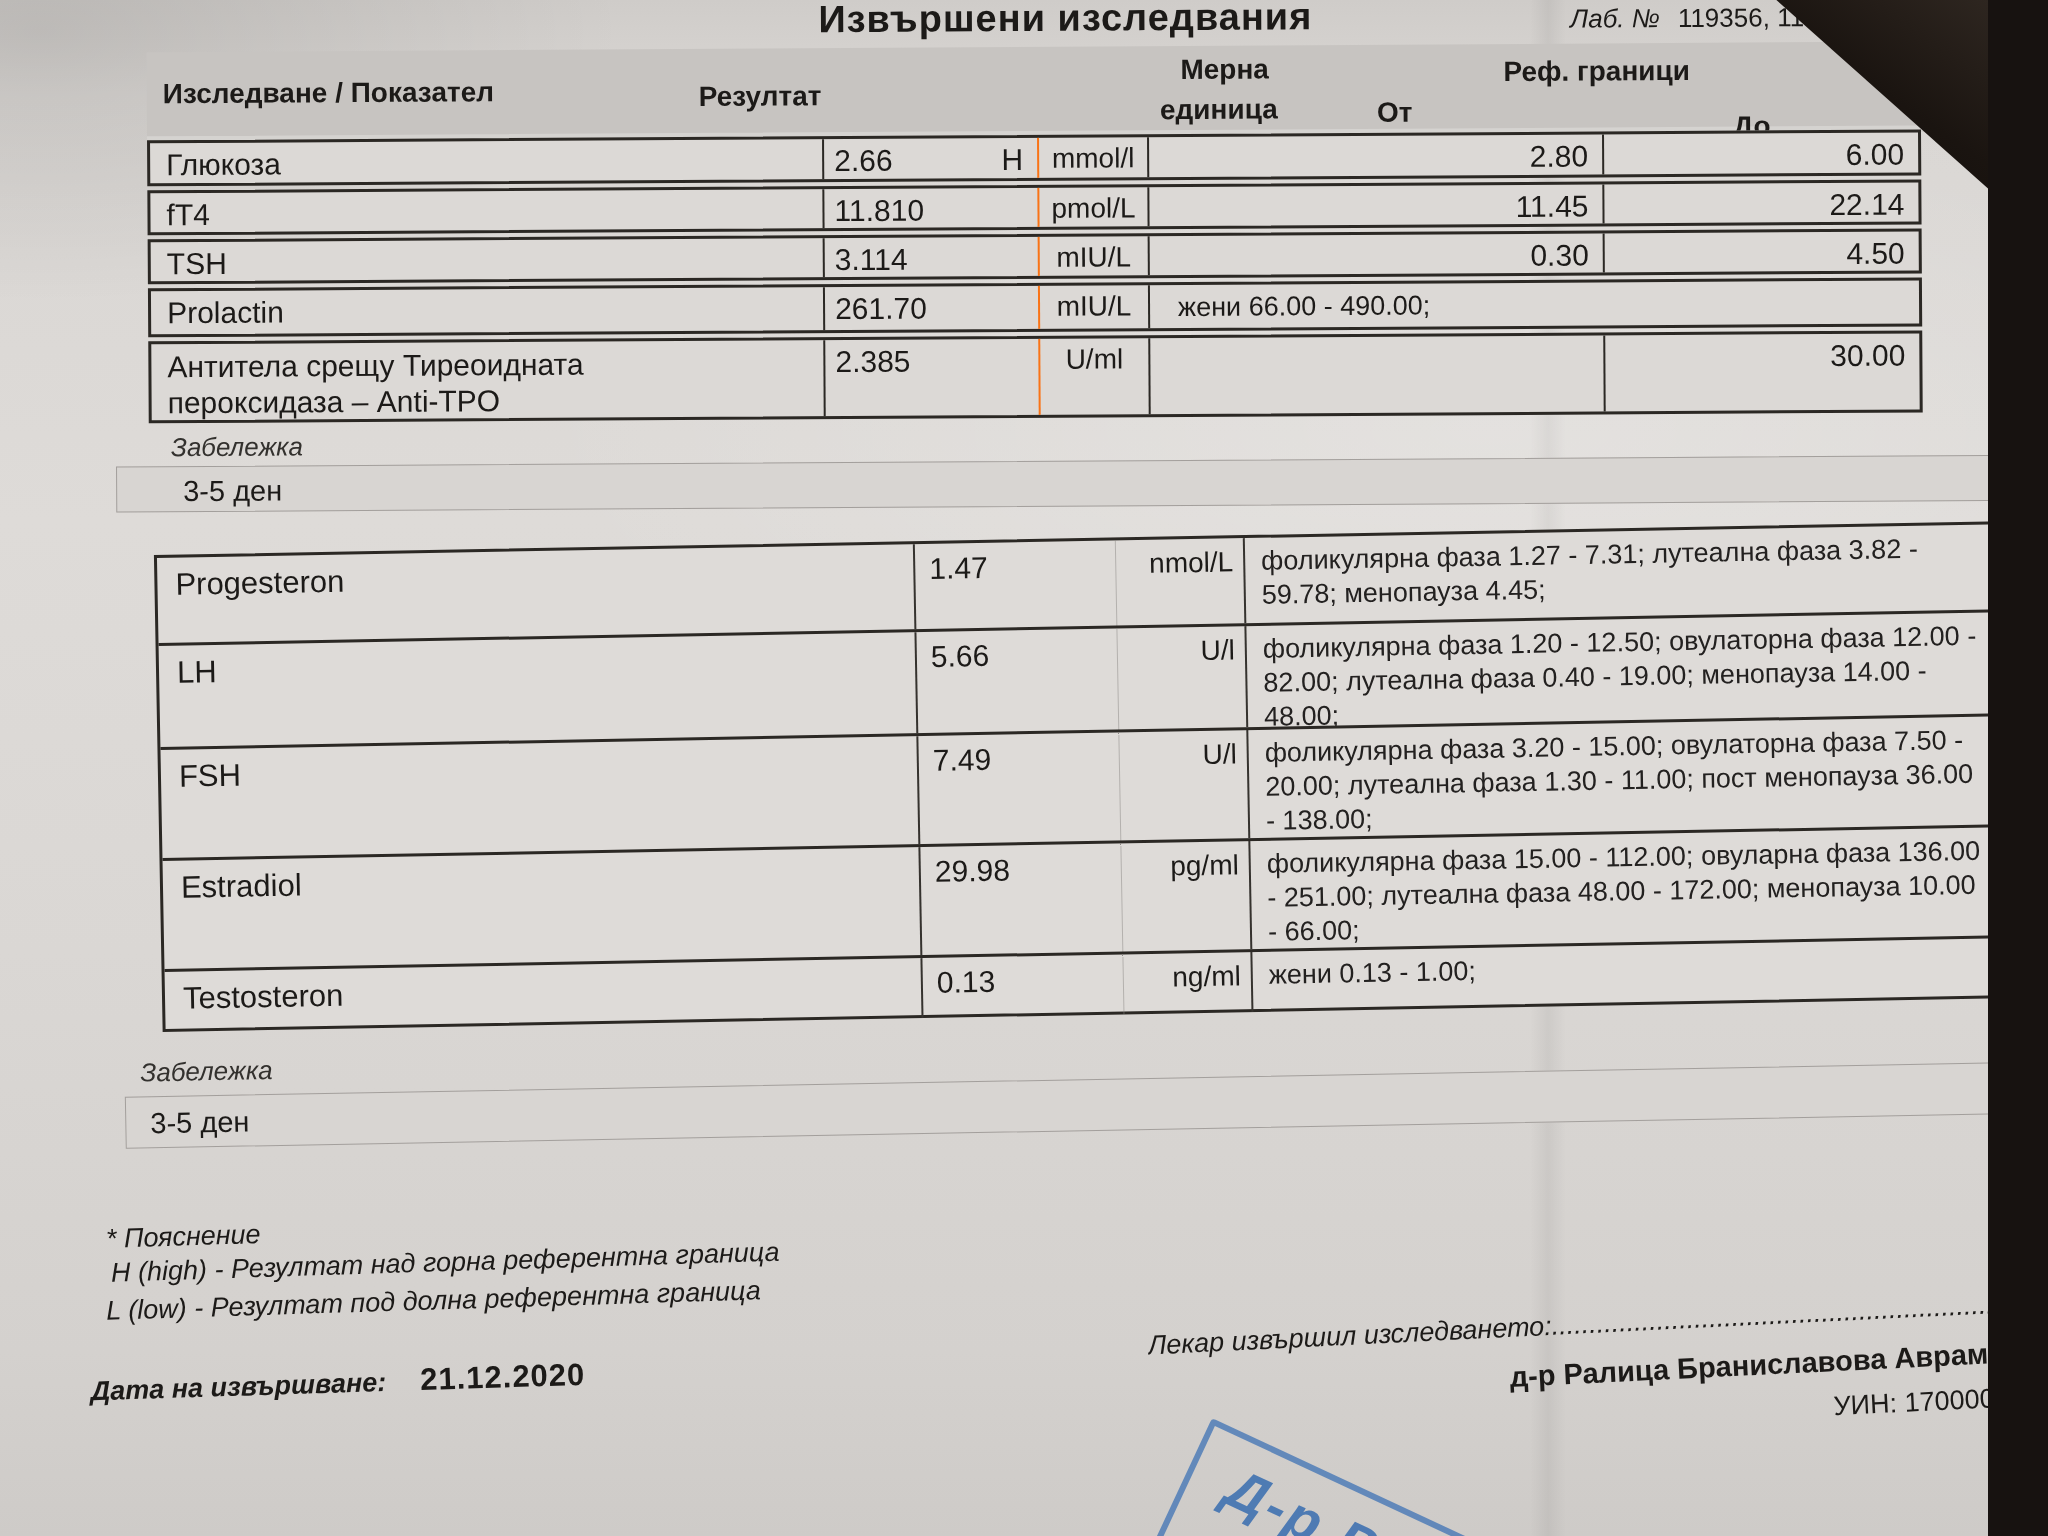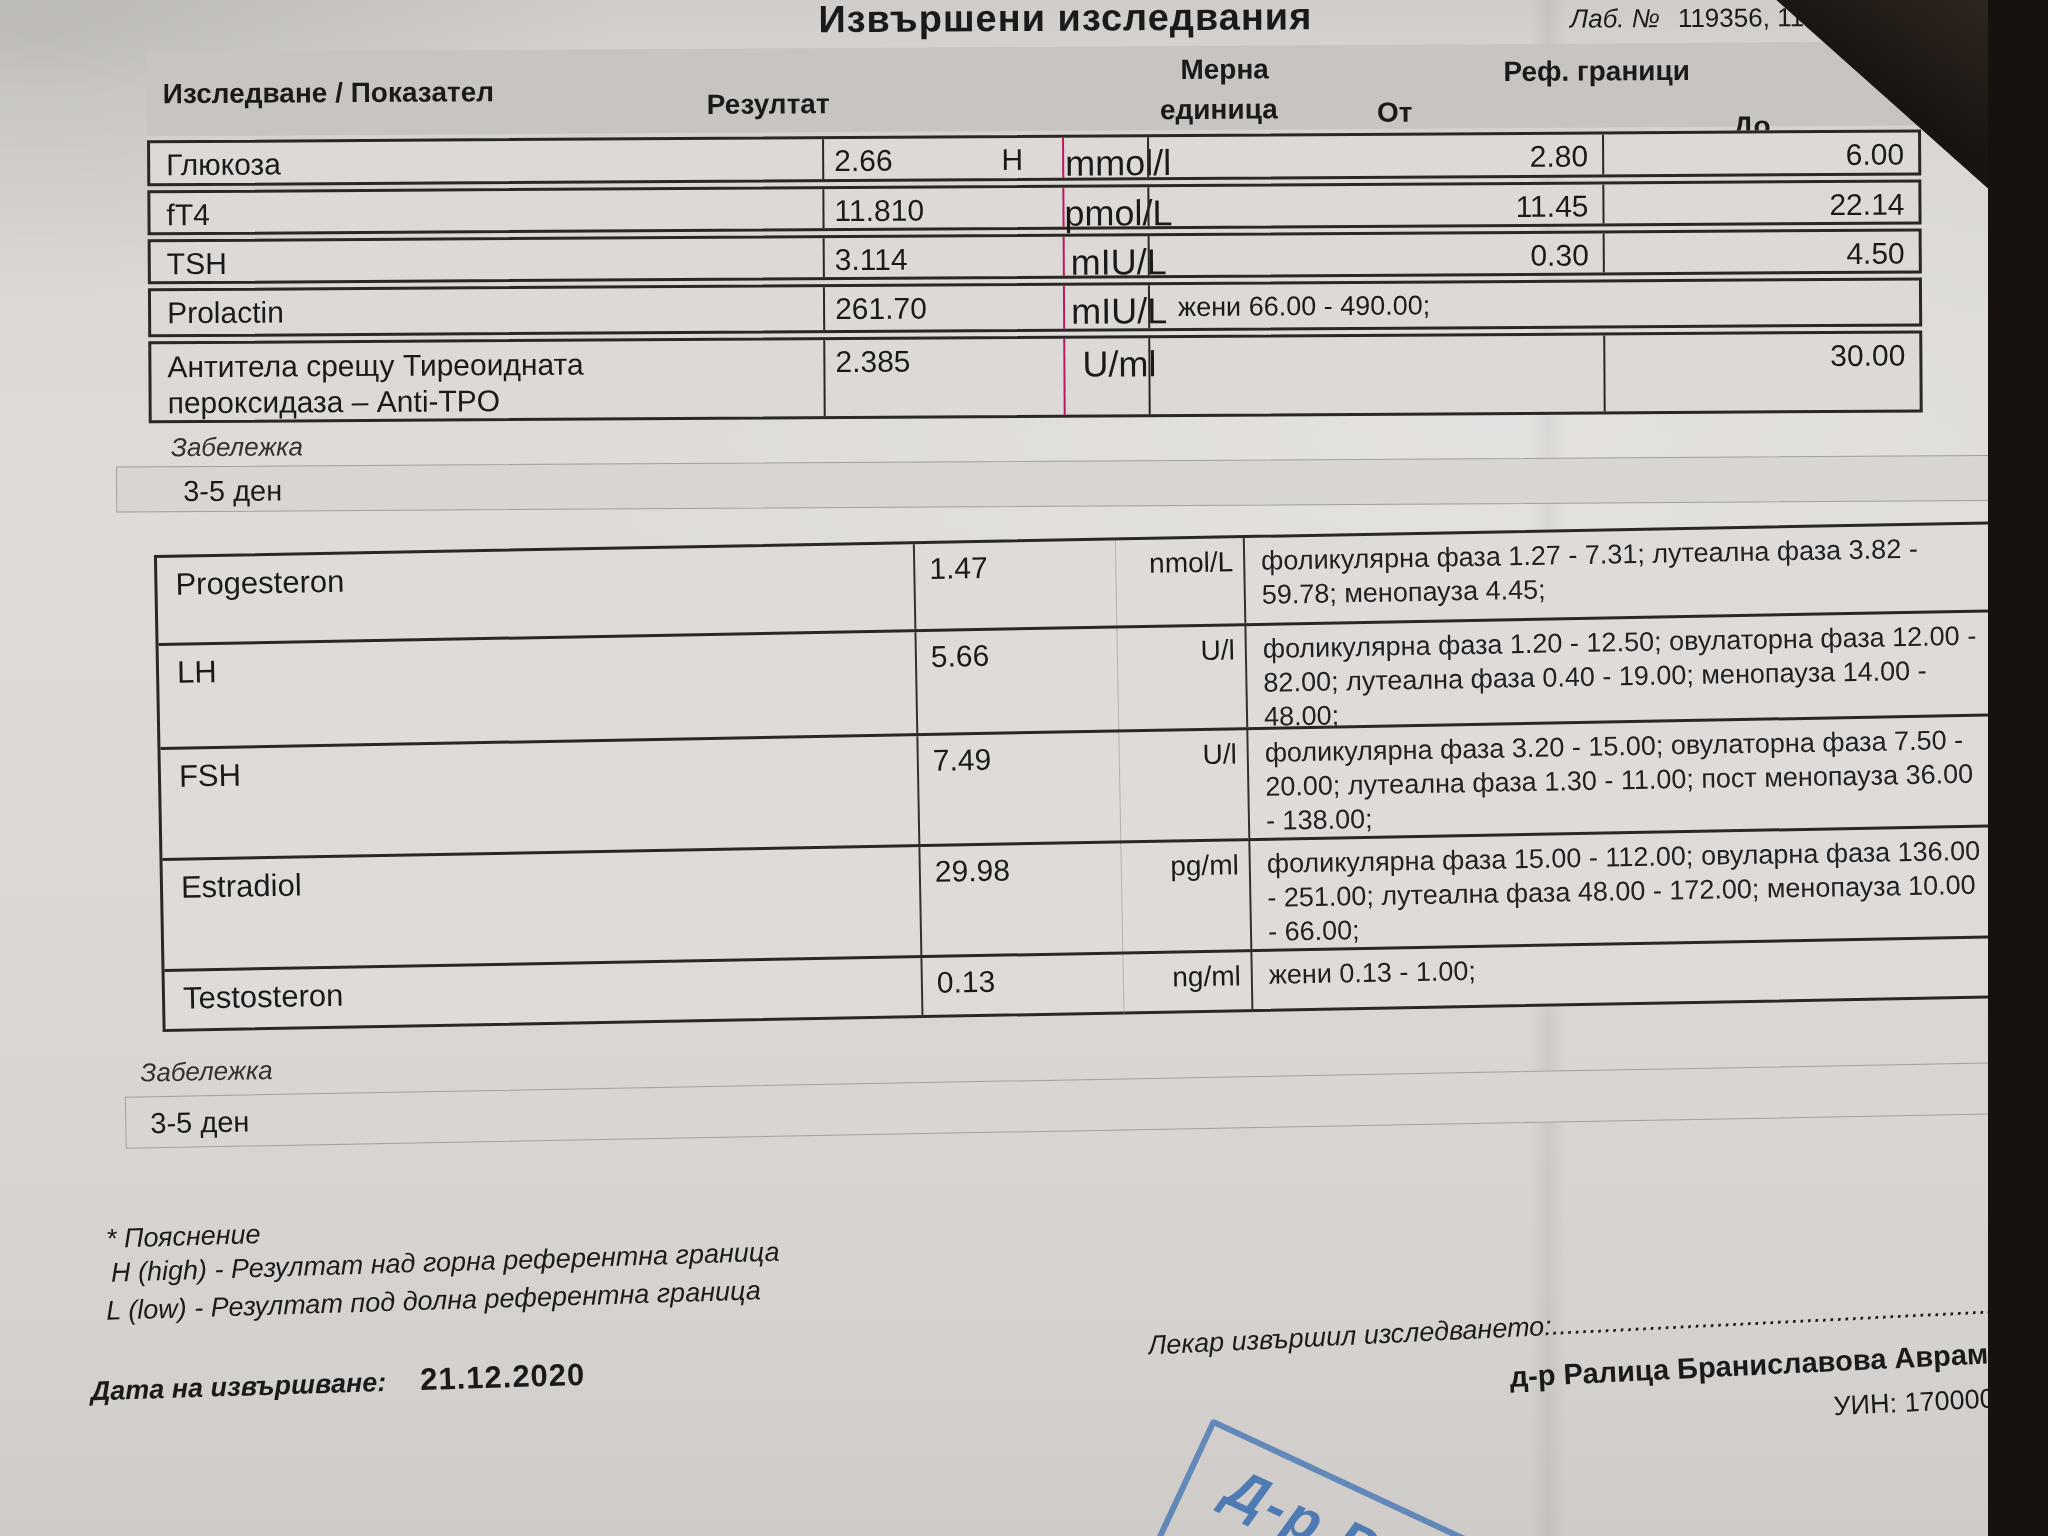--- a/index.html
+++ b/index.html
@@ -36,34 +36,34 @@
   
   .doc-title{left:820px;top:2px;font-size:38px;font-weight:bold;letter-spacing:1px;}
   .lab-line{left:1572px;top:12px;font-size:26px;white-space:nowrap;}
   .lab-line .num{margin-left:18px;font-style:normal;}
 
   
   .t1band{left:148px;top:52px;width:1810px;height:90px;background:#c7c4c1;
           box-shadow:0 -6px 0 rgba(255,255,255,0.25) inset;}
   .t1band .h{position:absolute;font-size:28px;font-weight:bold;white-space:nowrap;}
   .h-name{left:16px;top:26px;}
-  .h-result{left:552px;top:40px;margin-left:8px;}
+  .h-result{left:552px;top:32px;}
   .h-unit1{left:978px;top:8px;width:200px;text-align:center;}
   .h-unit2{left:962px;top:48px;width:220px;text-align:center;}
   .h-ref{left:1320px;top:12px;width:260px;text-align:center;}
   .h-from{left:1230px;top:52px;width:110px;}
   .h-to{left:1550px;top:68px;width:110px;text-align:center;}
 
   .t1row{position:absolute;left:148px;width:1774px;background:#dcd9d6;
          border:3px solid #2b2824;box-sizing:border-box;}
   .t1row .c{position:absolute;top:0;bottom:0;font-size:30px;box-sizing:border-box;}
   .t1row .name{left:0;width:672px;padding:5px 0 0 16px;}
   .t1row .result{left:672px;width:215px;border-left:2px solid #2b2824;padding:5px 0 0 10px;}
   .t1row .result .flag{position:absolute;right:14px;top:5px;}
-  .t1row .unit{left:912px;width:110px;border-left:2px solid #be185d;text-align:center;padding-top:5px;font-size:36px;}
+  .t1row .unit{left:887px;width:110px;border-left:2px solid #f97316;text-align:center;padding-top:5px;font-size:28px;}
   .t1row .from{left:997px;width:455px;border-left:2px solid #2b2824;text-align:right;padding:5px 14px 0 0;}
   .t1row .to{left:1452px;right:0;border-left:2px solid #2b2824;text-align:right;padding:5px 14px 0 0;}
   .t1row .reftext{left:997px;right:0;border-left:2px solid #2b2824;padding:7px 0 0 28px;font-size:27px;}
   .t1row.two .name{width:600px;line-height:36px;}
 
   
   .note-label{font-size:26px;font-style:italic;color:#33312e;}
   .note-box{background:#d8d5d2;border:1px solid #a39f9c;box-sizing:border-box;}
   .note-box .note-val{position:absolute;left:0;top:8px;font-size:29px;}
 

